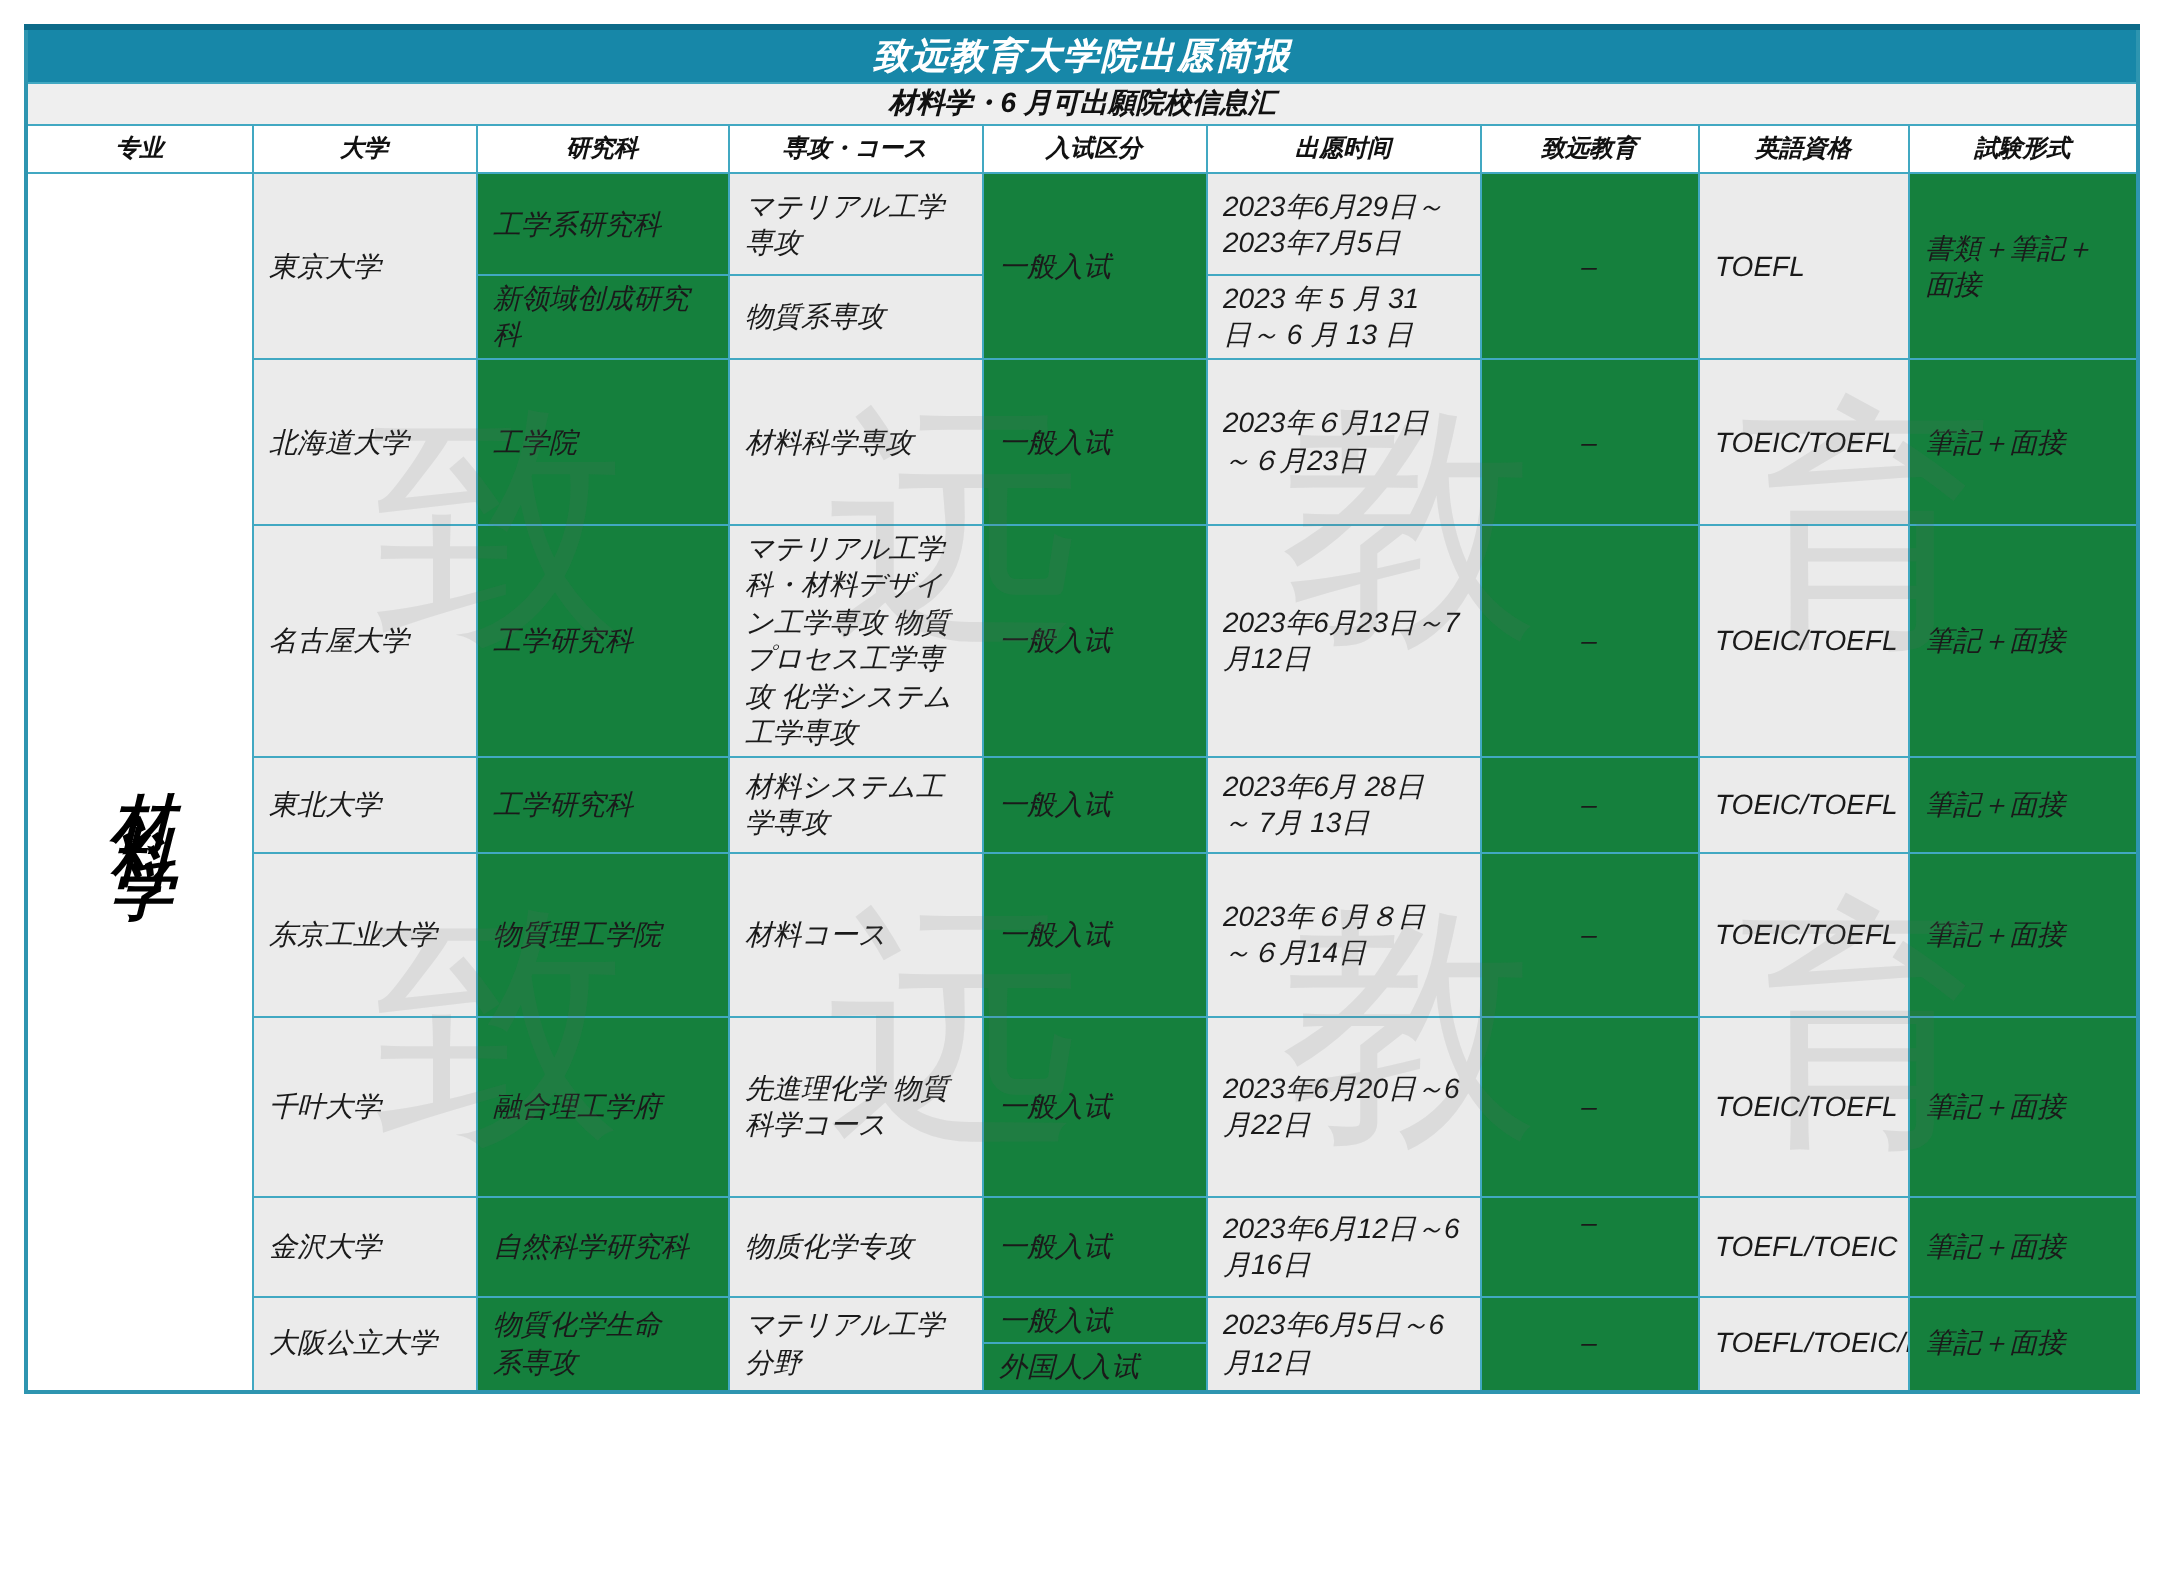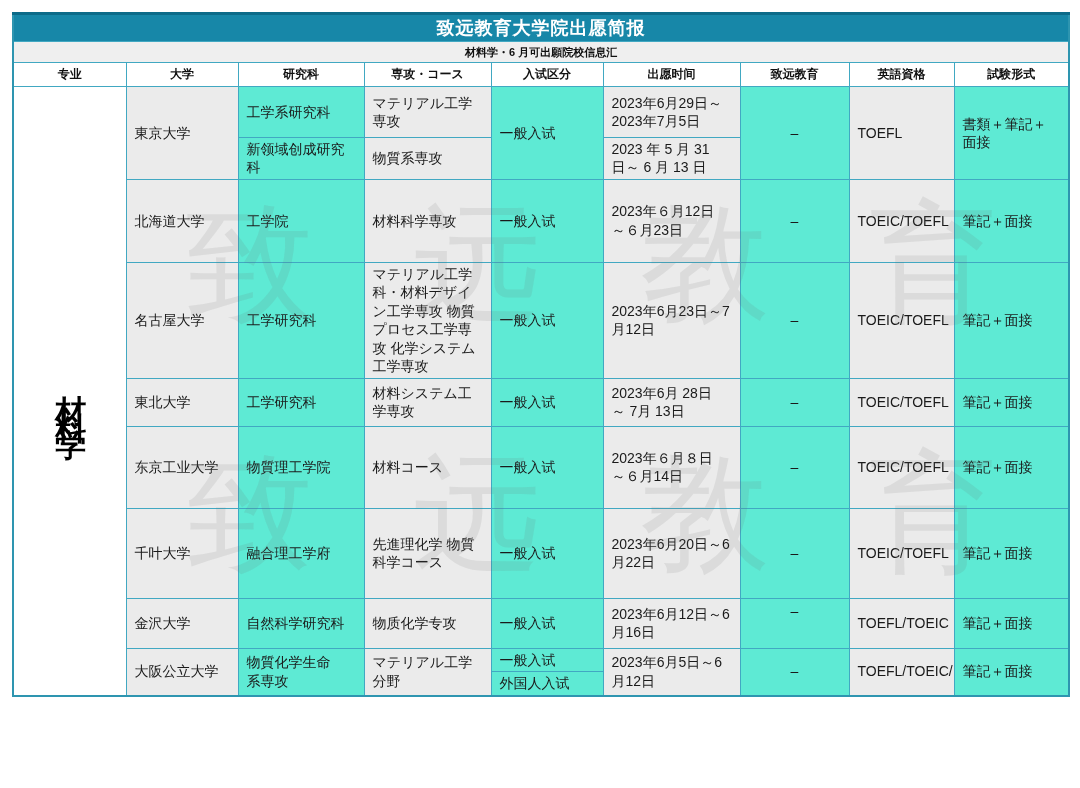--- a/index.html
+++ b/index.html
@@ -5,30 +5,30 @@
   html,body{margin:0;padding:0}
   body{
     width:1080px;height:788px;position:relative;overflow:hidden;background:#ffffff;
     font-family:"Liberation Sans","DejaVu Sans",sans-serif;
   }
   .page{position:absolute;inset:0}
 
   table.tbl{
     position:absolute;left:12px;top:12px;width:1056px;
     border-collapse:collapse;table-layout:fixed;
-    border:2px solid #2e95b0;background:#5eead4;z-index:1;
+    border:2px solid #2e95b0;background:#15803d;z-index:1;font-style:italic;
   }
   .tbl th,.tbl td{border:1px solid #41a8c2;box-sizing:border-box}
 
   tr.title-row th{
     background:#1787a8;color:#ffffff;font-size:18px;font-weight:bold;
     height:27px;text-align:center;border-top:3px solid #0d6b89;letter-spacing:1px;
   }
   tr.subtitle-row th{
-    background:#efefef;color:#111;font-size:11px;font-weight:bold;
+    background:#efefef;color:#111;font-size:14px;font-weight:bold;
     height:21px;text-align:center;
   }
   tr.cols-row th{
     background:#ffffff;color:#111;font-size:12px;font-weight:bold;
     height:24px;text-align:center;
   }
 
   .tbl td{
     font-size:14px;color:#1a1a1a;padding:2px 8px;vertical-align:middle;
     text-align:left;line-height:1.32;overflow:hidden;

